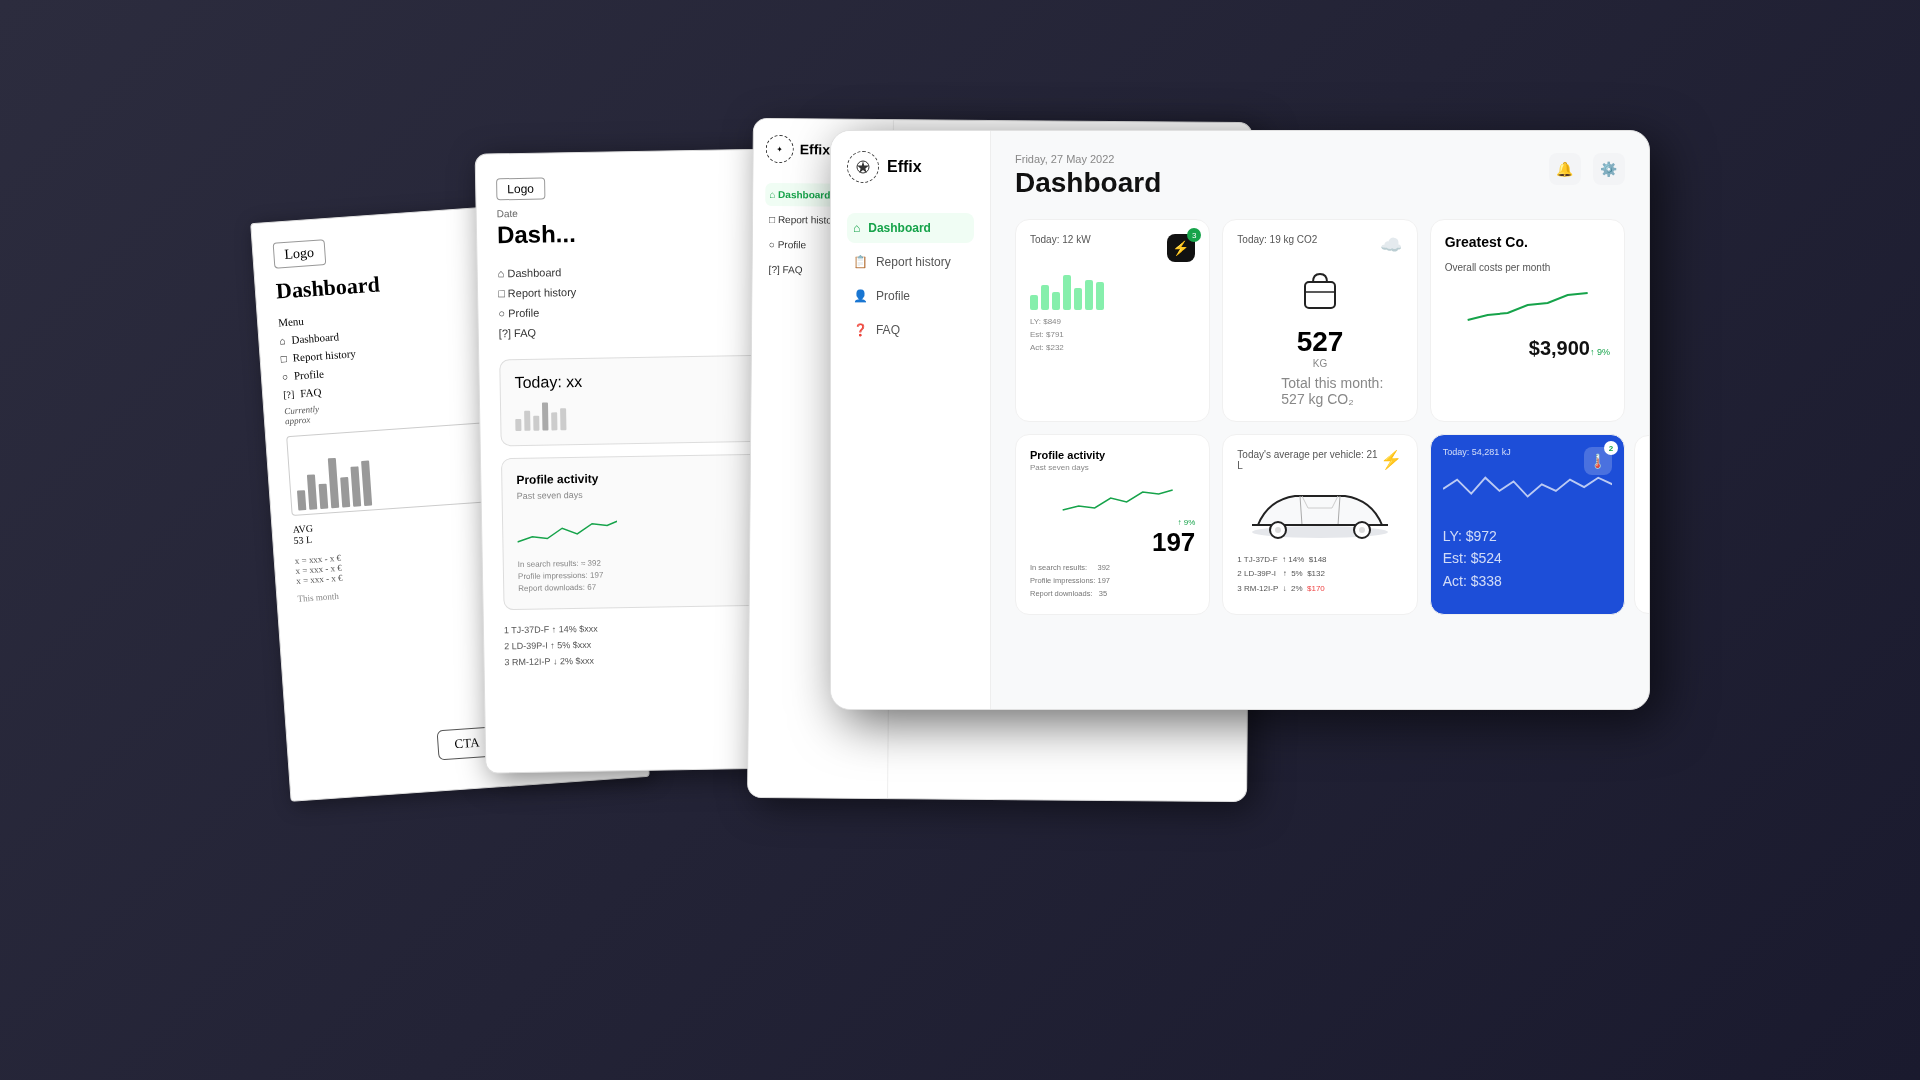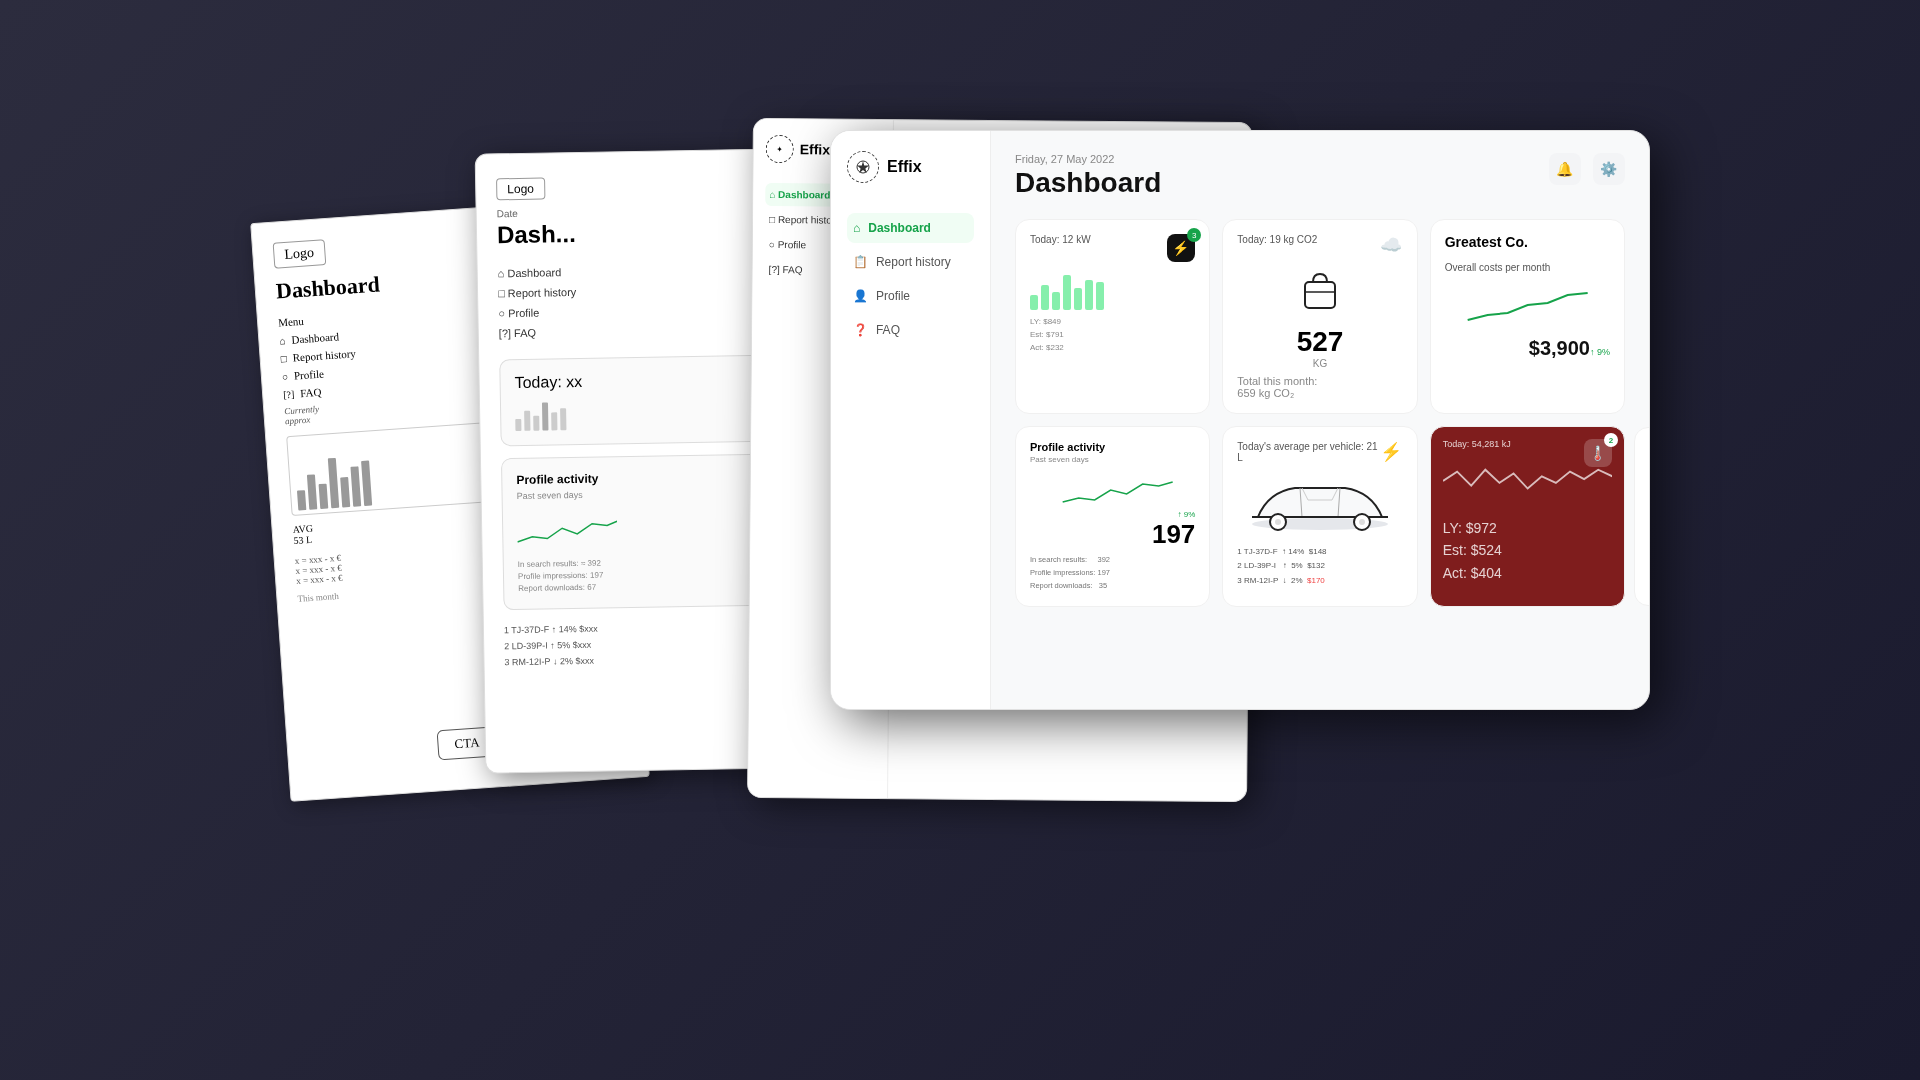--- a/index.html
+++ b/index.html
@@ -527,23 +527,24 @@
       font-size: 28px;
       font-weight: bold;
       text-align: center;
     }
     .dm-co2-unit {
       font-size: 10px;
       color: #888;
       text-align: center;
     }
     .dm-co2-total {
-      font-size: 11px;
+      font-size: 14px;
       color: #888;
       margin-top: 6px;
+      margin-left: 44px;
     }
 
     .dm-company-name {
       font-size: 14px;
       font-weight: bold;
       margin-bottom: 12px;
     }
     .dm-costs-label {
       font-size: 10px;
       color: #555;
@@ -602,21 +603,21 @@
     }
 
     .dm-vehicle-list {
       font-size: 8px;
       color: #555;
       line-height: 1.8;
       margin-top: 6px;
     }
 
     .dm-temp-card {
-      background: #7f1d1d;
+      background: #1d4ed8;
       border-radius: 14px;
       padding: 12px;
       color: #fff;
       position: relative;
     }
 
     .dm-temp-label {
       font-size: 9px;
       color: rgba(255,255,255,0.8);
       margin-bottom: 4px;
@@ -946,21 +947,21 @@
             <svg width="50" height="50" viewBox="0 0 50 50">
               <rect x="10" y="18" width="30" height="26" rx="4" fill="none" stroke="#222" stroke-width="2"></rect>
               <path d="M18 18 Q18 10 25 10 Q32 10 32 18" fill="none" stroke="#222" stroke-width="2"></path>
               <line x1="10" y1="28" x2="40" y2="28" stroke="#222" stroke-width="1.5"></line>
             </svg>
           </div>
           <div class="dm-co2-value">527</div>
           <div class="dm-co2-unit">KG</div>
           <div class="dm-co2-total">
             <span>Total this month:</span><br>
-            <span>659 kg CO₂</span>
+            <span>527 kg CO₂</span>
           </div>
         </div>
 
         <div class="dm-card">
           <div class="dm-company-name">Greatest Co.</div>
           <div class="dm-costs-label">Overall costs per month</div>
           <svg class="costs-trend" viewBox="0 0 120 40">
             <polyline points="0,35 20,30 40,28 60,20 80,18 100,10 120,8" fill="none" stroke="#16a34a" stroke-width="2"></polyline>
           </svg>
           <div style="display:flex; justify-content:flex-end; align-items:baseline;">
@@ -1026,21 +1027,21 @@
           <div class="dm-temp-icon">
             🌡️
             <div style="position:absolute; top:-6px; right:-6px; background:#fff; color:#16a34a; border-radius:50%; width:14px; height:14px; font-size:8px; display:flex; align-items:center; justify-content:center; font-weight:bold;">2</div>
           </div>
           <svg class="squiggly-line" viewBox="0 0 180 40">
             <polyline points="0,20 15,10 30,25 45,8 60,22 75,12 90,28 105,15 120,22 135,10 150,18 165,8 180,15" fill="none" stroke="rgba(255,255,255,0.7)" stroke-width="2"></polyline>
           </svg>
           <div class="dm-kj-stats">
             <div>LY: $972</div>
             <div>Est: $524</div>
-            <div>Act: $404</div>
+            <div>Act: $338</div>
           </div>
 
           
           <div style="position:absolute; right:-200px; top:0; width:190px; background:#fff; border-radius:14px; padding:14px; border:1px solid #f0f0f0; height:100%;">
             <div class="dm-impactors-title">Greatest impactors</div>
             <div class="dm-impactor-row">
               <span>Department x</span>
 
             </div>
             <div class="dm-impactor-row">

